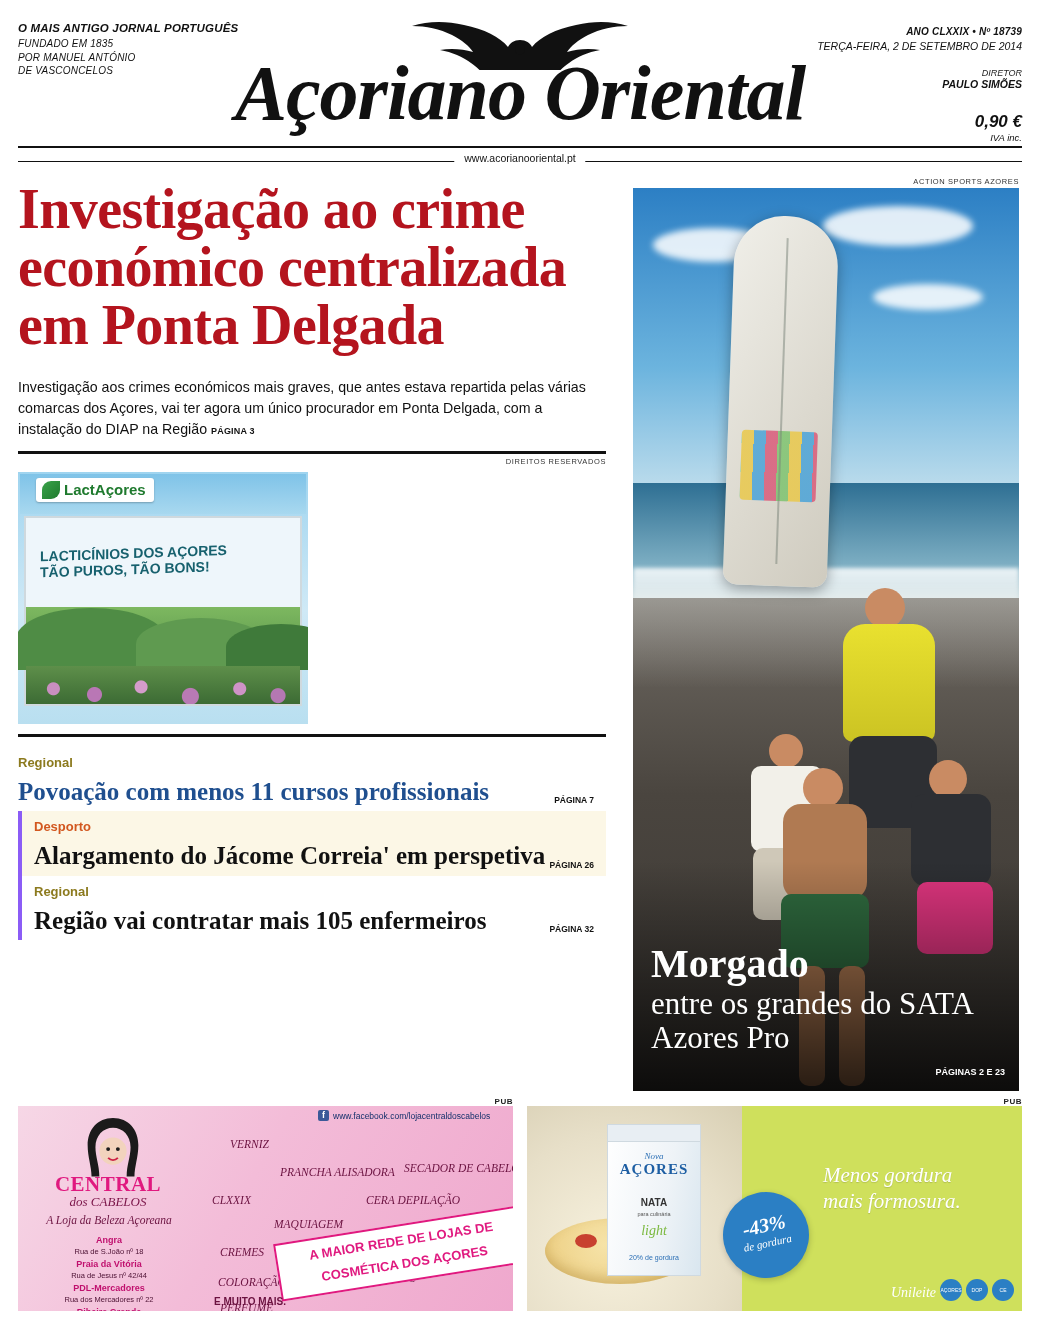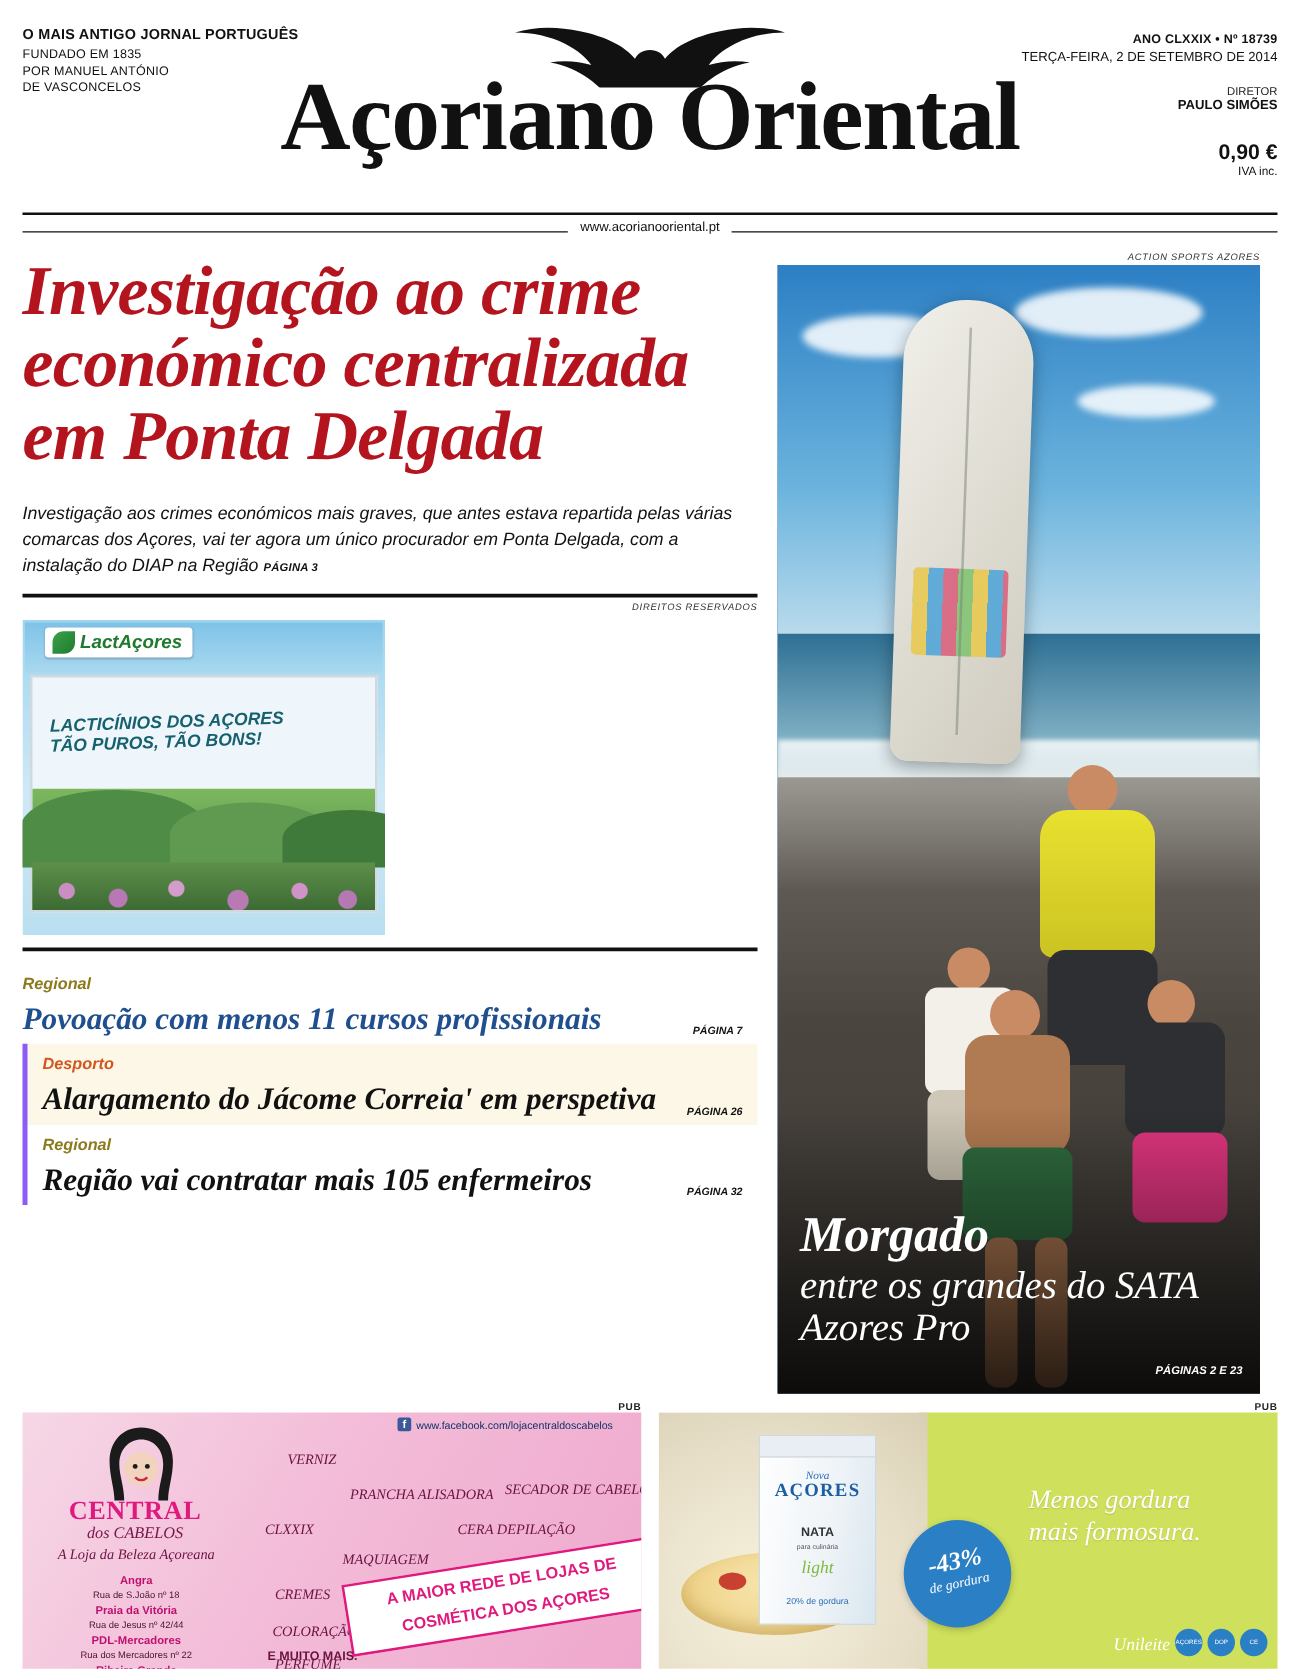--- a/index.html
+++ b/index.html
@@ -1,41 +1,41 @@
 <!DOCTYPE html>
 <html><head>
 <meta charset="utf-8">
 <style>
   html,body{margin:0;padding:0;background:#fff;}
   body{width:1040px;height:1339px;font-family:"Liberation Serif",serif;color:#111;position:relative;overflow:hidden;}
   .page{width:1040px;height:1339px;position:relative;}
 
   
-  .masthead{position:relative;height:170px;padding:10px 18px 0 28px;box-sizing:border-box;}
+  .masthead{position:relative;height:146px;padding:10px 18px 0 28px;box-sizing:border-box;font-style:italic;}
   .mh-left{position:absolute;left:18px;top:22px;width:260px;font-family:"Liberation Sans",sans-serif;}
   .mh-left .l1{font-size:11.5px;font-weight:bold;letter-spacing:.2px;}
   .mh-left .l2{font-size:10px;margin-top:3px;line-height:1.35;letter-spacing:.2px;}
   .mh-right{position:absolute;right:18px;top:26px;text-align:right;font-family:"Liberation Sans",sans-serif;}
   .mh-right .r1{font-size:10px;font-weight:bold;letter-spacing:.2px;}
   .mh-right .r2{font-size:10.5px;margin-top:3px;}
   .mh-right .r3{font-size:9px;margin-top:16px;color:#222;}
   .mh-right .r4{font-size:10.5px;font-weight:bold;}
   .mh-right .price{font-size:17px;font-weight:bold;margin-top:22px;}
   .mh-right .iva{font-size:9.5px;}
   .title-wrap{position:absolute;left:0;right:0;top:54px;text-align:center;}
   .title{font-family:"Liberation Serif",serif;font-weight:bold;font-size:78px;letter-spacing:-1px;line-height:1;display:inline-block;position:relative;}
   .eagle{position:absolute;left:50%;top:-44px;transform:translateX(-50%);width:260px;height:60px;}
   .rule{height:2px;background:#111;margin:0 18px;}
   .site{position:relative;height:26px;margin:0 18px;}
   .site .line{position:absolute;top:13px;left:0;right:0;height:1px;background:#111;}
   .site span{position:absolute;left:50%;top:4px;transform:translateX(-50%);background:#fff;padding:0 10px;font-family:"Liberation Sans",sans-serif;font-size:10.5px;}
 
   
   .content{position:relative;margin:0 18px;}
-  .cols{display:flex;gap:1px;font-style:italic;}
+  .cols{display:flex;gap:12px;}
   .col-left{width:588px;}
   .col-right{width:386px;margin-left:15px;}
 
   .credit{font-family:"Liberation Sans",sans-serif;font-size:7.5px;letter-spacing:.6px;text-align:right;color:#333;padding:3px 0 2px;}
 
   
   .lead-h{color:#b4141e;font-size:56px;line-height:1.04;font-weight:bold;letter-spacing:-.6px;margin:6px 0 0 0;}
   .lead-sub{font-family:"Liberation Sans",sans-serif;font-size:14.2px;line-height:1.5;margin-top:22px;color:#111;}
   .pagref{font-family:"Liberation Sans",sans-serif;font-size:9px;font-weight:bold;letter-spacing:.2px;}
   .hr-thick{height:3px;background:#111;margin:10px 0 0 0;}

